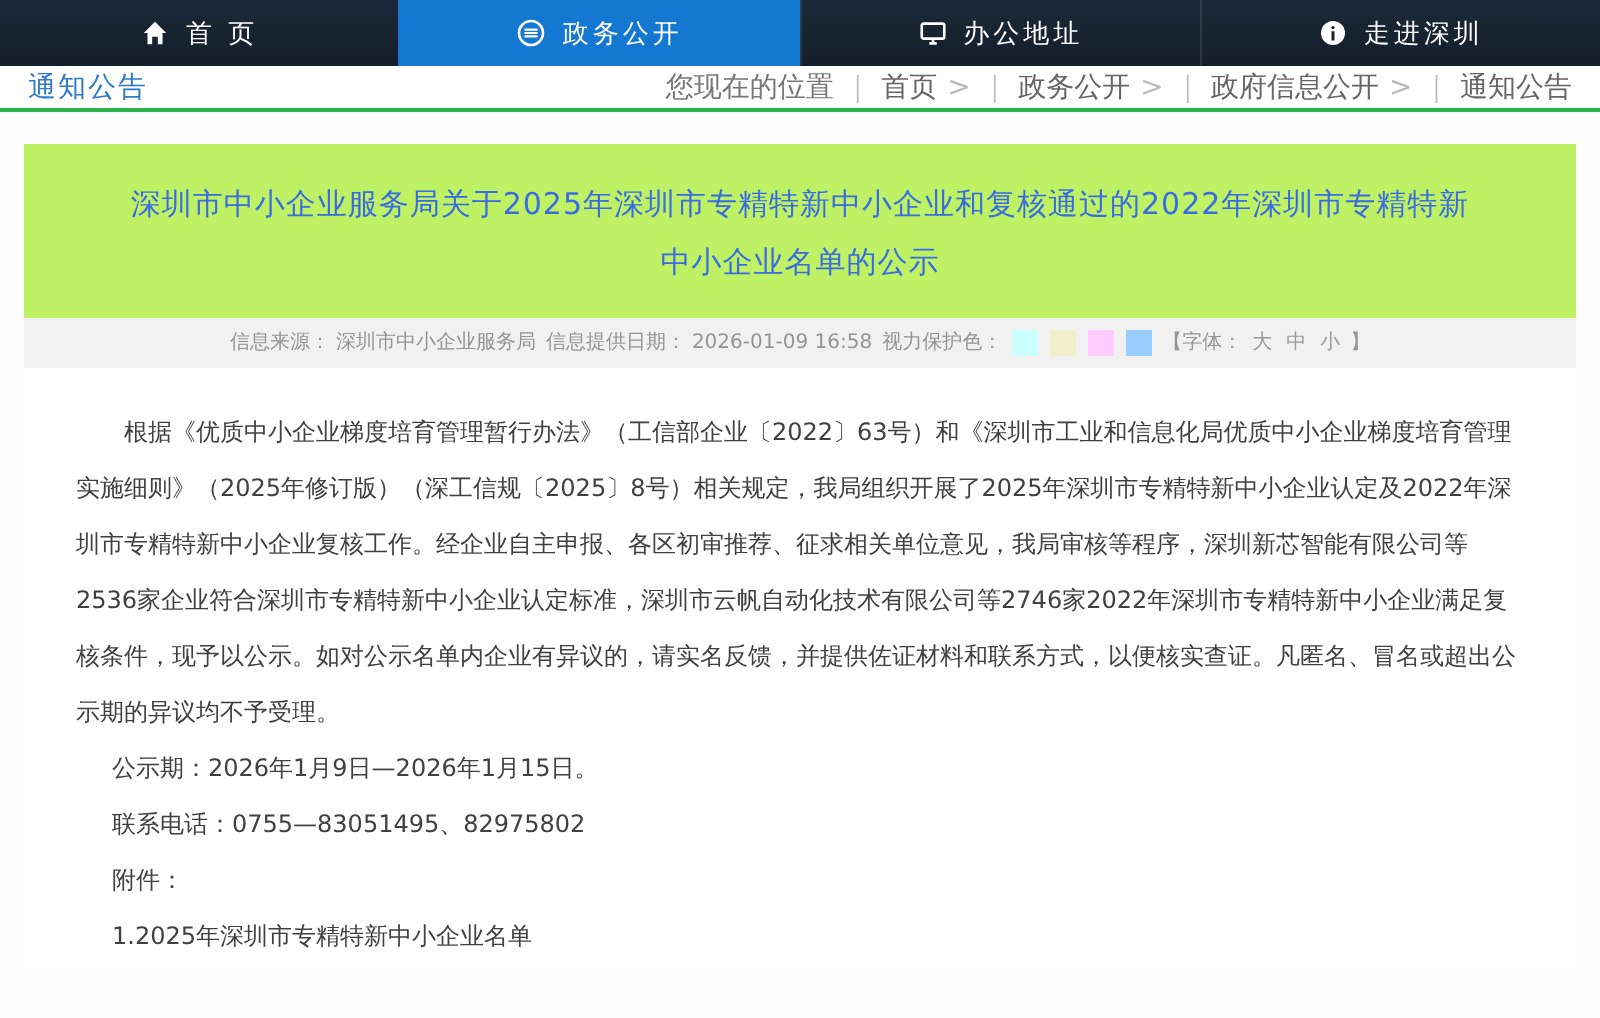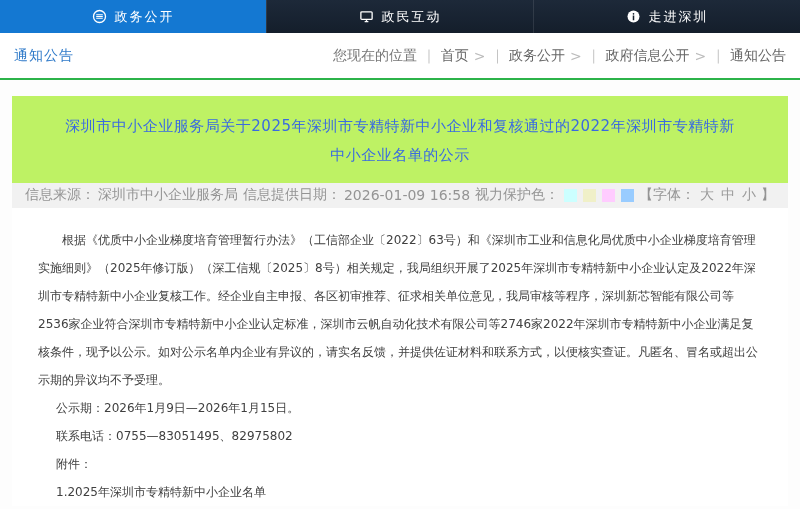--- a/index.html
+++ b/index.html
@@ -13,67 +13,75 @@
               gap:8px; color:#ffffff; font-size:13px; letter-spacing:2px;
               border-left:1px solid rgba(255,255,255,0.10); cursor:pointer; }
   .nav-item:first-child { border-left:none; }
   .nav-item.active { background:#1478d2; border-left-color:#1478d2; }
   .nav-ico { width:15px; height:15px; display:inline-flex; align-items:center;
              justify-content:center; }
   .nav-ico svg { width:15px; height:15px; display:block; }
 
   
   .crumbbar { display:flex; align-items:center; justify-content:space-between;
-              height:47px; padding:0 14px; background:#ffffff;
+              height:23px; padding:0 14px; background:#ffffff;
               border-bottom:2px solid #2cb34a;text-align:right; }
   .section-title { color:#2f7ac9; font-size:14px; letter-spacing:1px; }
   .crumbs { display:flex; align-items:center; gap:5px; font-size:14px; color:#777; }
   .crumbs .sep { color:#bbb; }
   .crumbs .crumb { color:#666; cursor:pointer; }
 
   
   .card { width:776px; margin:16px auto 0 auto; background:#ffffff; }
   .title-block { background:#bef264; padding:16px 46px 12px 46px; }
   .art-title { color:#3a6be0; font-size:15px; line-height:1.95; text-align:center;
                font-weight:normal; letter-spacing:0.5px; }
   .meta-bar { background:#f1f1f1; height:25px; display:flex; align-items:center;
-              justify-content:center; gap:5px; font-size:14px; color:#949494; }
+              justify-content:center; gap:5px; font-size:10px; color:#949494; }
   .meta-seg { display:flex; align-items:center; gap:3px; white-space:nowrap; }
   .font-size-opt { color:#9a9a9a; cursor:pointer; padding:0 2px; }
   .swatches { display:flex; gap:6px; margin-left:2px; }
   .swatch { width:13px; height:13px; cursor:pointer; }
 
   
   .art-body { padding:18px 26px 0 26px; color:#404040; font-size:12px;
               line-height:28px; }
   .art-body p { margin:0; }
   .p-indent { text-indent:2em; }
   .p-small-indent { text-indent:1.5em; }
 </style>
 </head>
 <body>
 
 <div class="topnav">
+  <div class="nav-item">
+    <span class="nav-ico">
+      <svg viewBox="0 0 16 16">
+          <path d="M8 2 L14 8 H12 V14 H9.5 V10 H6.5 V14 H4 V8 H2 Z" fill="#fff"></path>
+        </svg>
+    </span>
+    <span>首 页</span>
+  </div>
   <div class="nav-item active">
     <span class="nav-ico">
       <svg viewBox="0 0 16 16">
           <circle cx="8" cy="8" r="6.4" fill="none" stroke="#fff" stroke-width="1.4"></circle>
           <path d="M4.5 6.2 H11.5 M4.5 8 H11.5 M4.5 9.8 H11.5" stroke="#fff" stroke-width="1.1"></path>
         </svg>
     </span>
     <span>政务公开</span>
   </div>
   <div class="nav-item">
     <span class="nav-ico">
       <svg viewBox="0 0 16 16">
           <rect x="2" y="3" width="12" height="8" rx="1" fill="none" stroke="#fff" stroke-width="1.4"></rect>
           <path d="M6 13.5 H10 M8 11 V13.5" stroke="#fff" stroke-width="1.4"></path>
         </svg>
     </span>
-    <span>政民互动</span>
+    <span>办公地址</span>
   </div>
   <div class="nav-item">
     <span class="nav-ico">
       <svg viewBox="0 0 16 16">
           <circle cx="8" cy="8" r="6.4" fill="#fff"></circle>
           <path d="M8 4.2 A0.9 0.9 0 1 0 8 6.0 A0.9 0.9 0 1 0 8 4.2 M7.2 7 H8.8 V12 H7.2 Z" fill="#141e2b"></path>
         </svg>
     </span>
     <span>走进深圳</span>
   </div>

